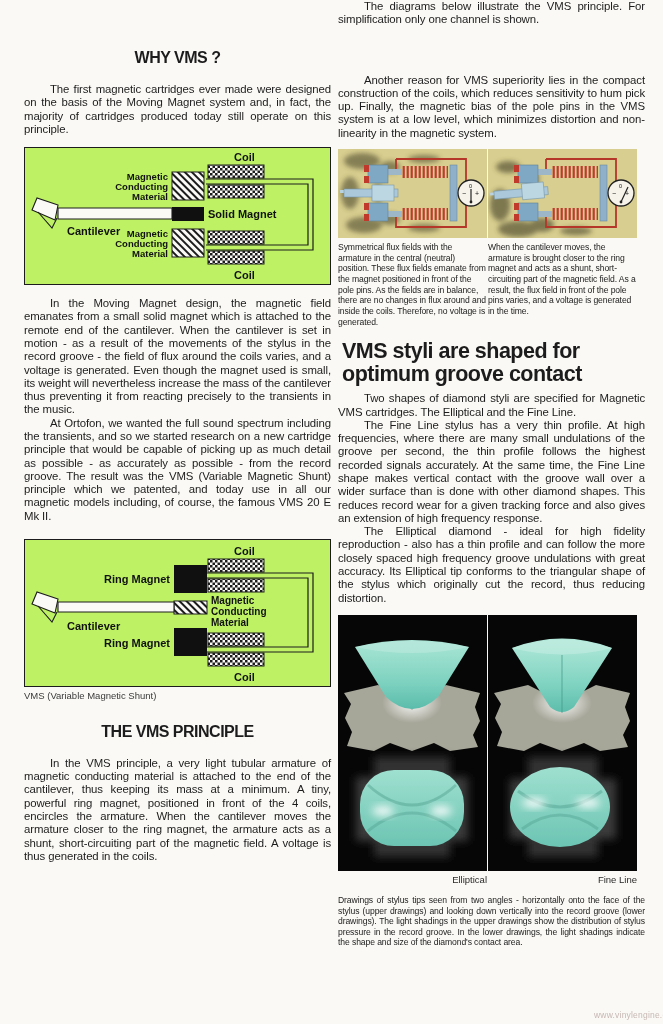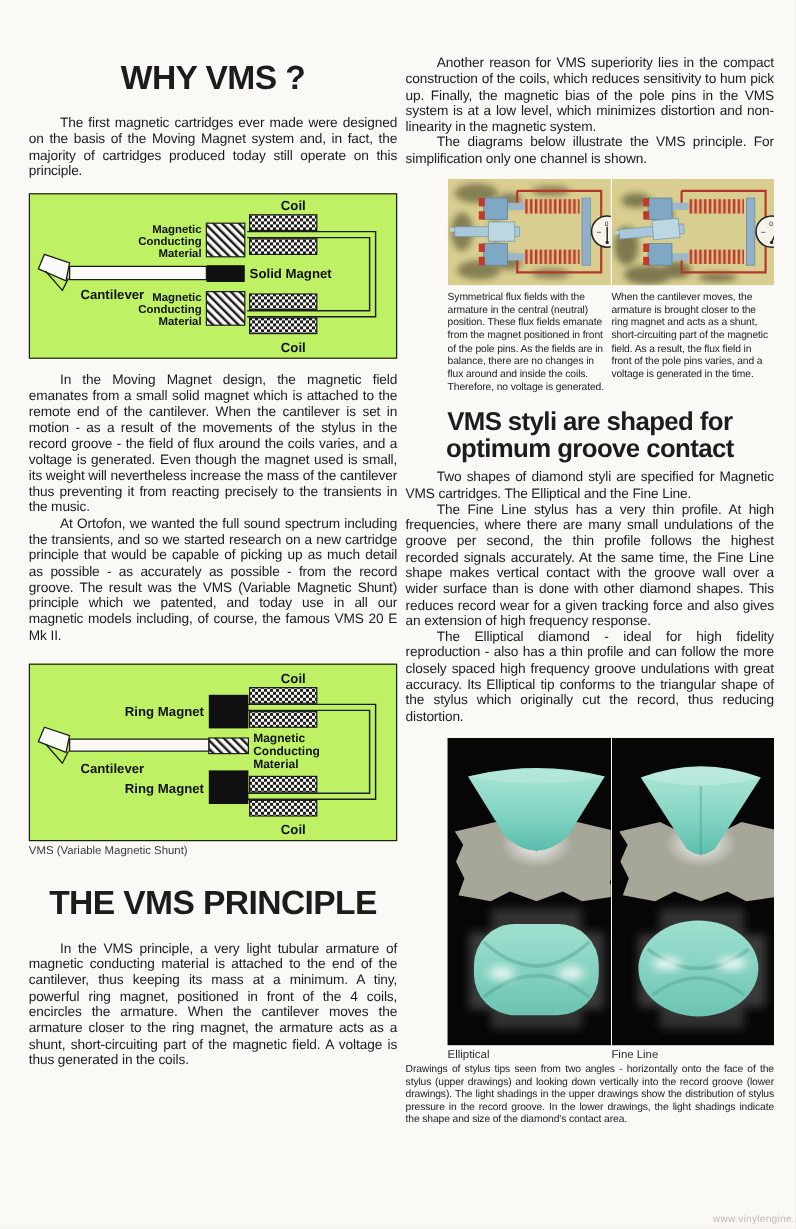--- a/index.html
+++ b/index.html
@@ -1,32 +1,32 @@
 <!DOCTYPE html>
 <html><head>
 <meta charset="utf-8">
 <style>
   html,body{margin:0;padding:0;background:#e9e7e2;}
   #page{position:relative;width:663px;height:1024px;background:#faf9f5;
         font-family:"Liberation Sans",sans-serif;color:#1c1c1c;overflow:hidden;}
   .col{position:absolute;top:0;}
   #left-col{left:24px;width:307px;}
   #right-col{left:338px;width:307px;}
-  h1.main-head{font-size:28px;font-weight:700;text-align:center;letter-spacing:-0.5px;margin:16px;}
-  h2.sub-head{font-size:21.5px;font-weight:700;text-align:center;letter-spacing:-0.5px;line-height:1.05;margin:4px;}
+  h1.main-head{font-size:16px;font-weight:700;text-align:center;letter-spacing:-0.5px;margin:16px;}
+  h2.sub-head{font-size:21.5px;font-weight:700;text-align:left;letter-spacing:-0.5px;line-height:1.05;margin:4px;}
   p.body{font-size:11.4px;line-height:1.165;text-align:justify;text-indent:26px;margin:0;letter-spacing:-0.1px;}
   p.body .u{}
   .diag-box{border:1.3px solid #1c1c1c;background:#bef264;}
   .diag-caption{font-size:9.5px;color:#3a3a3a;margin-top:3px;}
-  .row{display:flex;gap:1px;margin-left:35px;}
+  .row{display:flex;gap:1px;}
   .flux-box{width:149px;height:89px;overflow:hidden;}
   .flux-caption{width:149px;font-size:8.6px;line-height:1.24;letter-spacing:-0.1px;color:#222;}
   .photo-box{width:149px;height:256px;background:#060606;overflow:hidden;}
   .photo-label{width:149px;font-size:9.5px;color:#2a2a2a;}
-  .photo-caption{font-size:8.6px;line-height:1.24;letter-spacing:-0.1px;color:#222;margin-top:0;text-align:justify;}
+  .photo-caption{font-size:8.6px;line-height:1.24;letter-spacing:-0.1px;color:#222;margin-top:10px;text-align:justify;}
   #watermark{position:absolute;left:594px;top:1010px;font-size:8.5px;color:#c7b7b3;letter-spacing:0.2px;}
   svg{display:block;}
   text.dlab{font-family:"Liberation Sans",sans-serif;font-weight:700;fill:#111;}
   text.mlab{font-family:"Liberation Sans",sans-serif;fill:#111;}
 </style>
 </head>
 <body>
 
 <div id="page">
 
@@ -124,22 +124,22 @@
         <text class="dlab" font-size="11" x="209" y="141">Coil</text>
       </svg>
     </div>
     <div class="diag-caption">VMS (Variable Magnetic Shunt)</div>
 
     <h1 class="main-head" style="margin-top:22px;">THE VMS PRINCIPLE</h1>
     <p class="body" style="margin-top:6px;">In the VMS principle, a very light tubular armature of magnetic conducting material is attached to the end of the cantilever, thus keeping its mass at a minimum. A tiny, powerful ring magnet, positioned in front of the 4 coils, encircles the armature. When the cantilever moves the armature closer to the ring magnet, the armature acts as a shunt, short-circuiting part of the magnetic field. A voltage is thus generated in the coils.</p>
   </div>
 
   <div id="right-col" class="col">
+    <p class="body">The diagrams below illustrate the VMS principle. For simplification only one channel is shown.</p>
     <p class="body" style="margin-top:47px;">Another reason for VMS superiority lies in the compact construction of the coils, which reduces sensitivity to hum pick up. Finally, the magnetic bias of the pole pins in the VMS system is at a low level, which minimizes distortion and non-linearity in the magnetic system.</p>
-    <p class="body">The diagrams below illustrate the VMS principle. For simplification only one channel is shown.</p>
 
     <div class="row" style="margin-top:9px;">
       <div class="flux-box">
         <svg width="149" height="89" viewBox="0 0 149 89">
           <defs>
             <filter id="bl1" x="-50%" y="-50%" width="200%" height="200%">
                 <feGaussianBlur stdDeviation="2.6"></feGaussianBlur>
               </filter>
             <pattern id="coilp1" width="4" height="12" patternUnits="userSpaceOnUse">
               <rect width="4" height="12" fill="#d8ce8f"></rect>
@@ -319,21 +319,21 @@
             <rect x="22" y="164" width="106" height="60" fill="#3a3a3a"></rect>
           </g>
           <ellipse cx="72" cy="192" rx="50" ry="40" fill="url(#teB2)"></ellipse>
           <path d="M30,176 Q72,208 114,176" fill="none" stroke="#3f8f7f" stroke-opacity="0.35" stroke-width="3"></path>
           <path d="M34,214 Q72,186 110,214" fill="none" stroke="#3f8f7f" stroke-opacity="0.3" stroke-width="3"></path>
           <ellipse cx="46" cy="188" rx="12" ry="4.5" fill="#ffffff" opacity="0.95" filter="url(#phblB)"></ellipse>
           <ellipse cx="100" cy="188" rx="12" ry="4.5" fill="#ffffff" opacity="0.95" filter="url(#phblB)"></ellipse>
         </svg>
       </div>
     </div>
-    <div class="row" style="margin-top:3px;">
+    <div class="row" style="margin-top:3px;text-align:right;">
       <div class="photo-label">Elliptical</div>
       <div class="photo-label">Fine Line</div>
     </div>
     <p class="photo-caption">Drawings of stylus tips seen from two angles - horizontally onto the face of the stylus (upper drawings) and looking down vertically into the record groove (lower drawings). The light shadings in the upper drawings show the distribution of stylus pressure in the record groove. In the lower drawings, the light shadings indicate the shape and size of the diamond's contact area.</p>
   </div>
 
   <div id="watermark">www.vinylengine.com</div>
 </div>
 
 </body></html>

